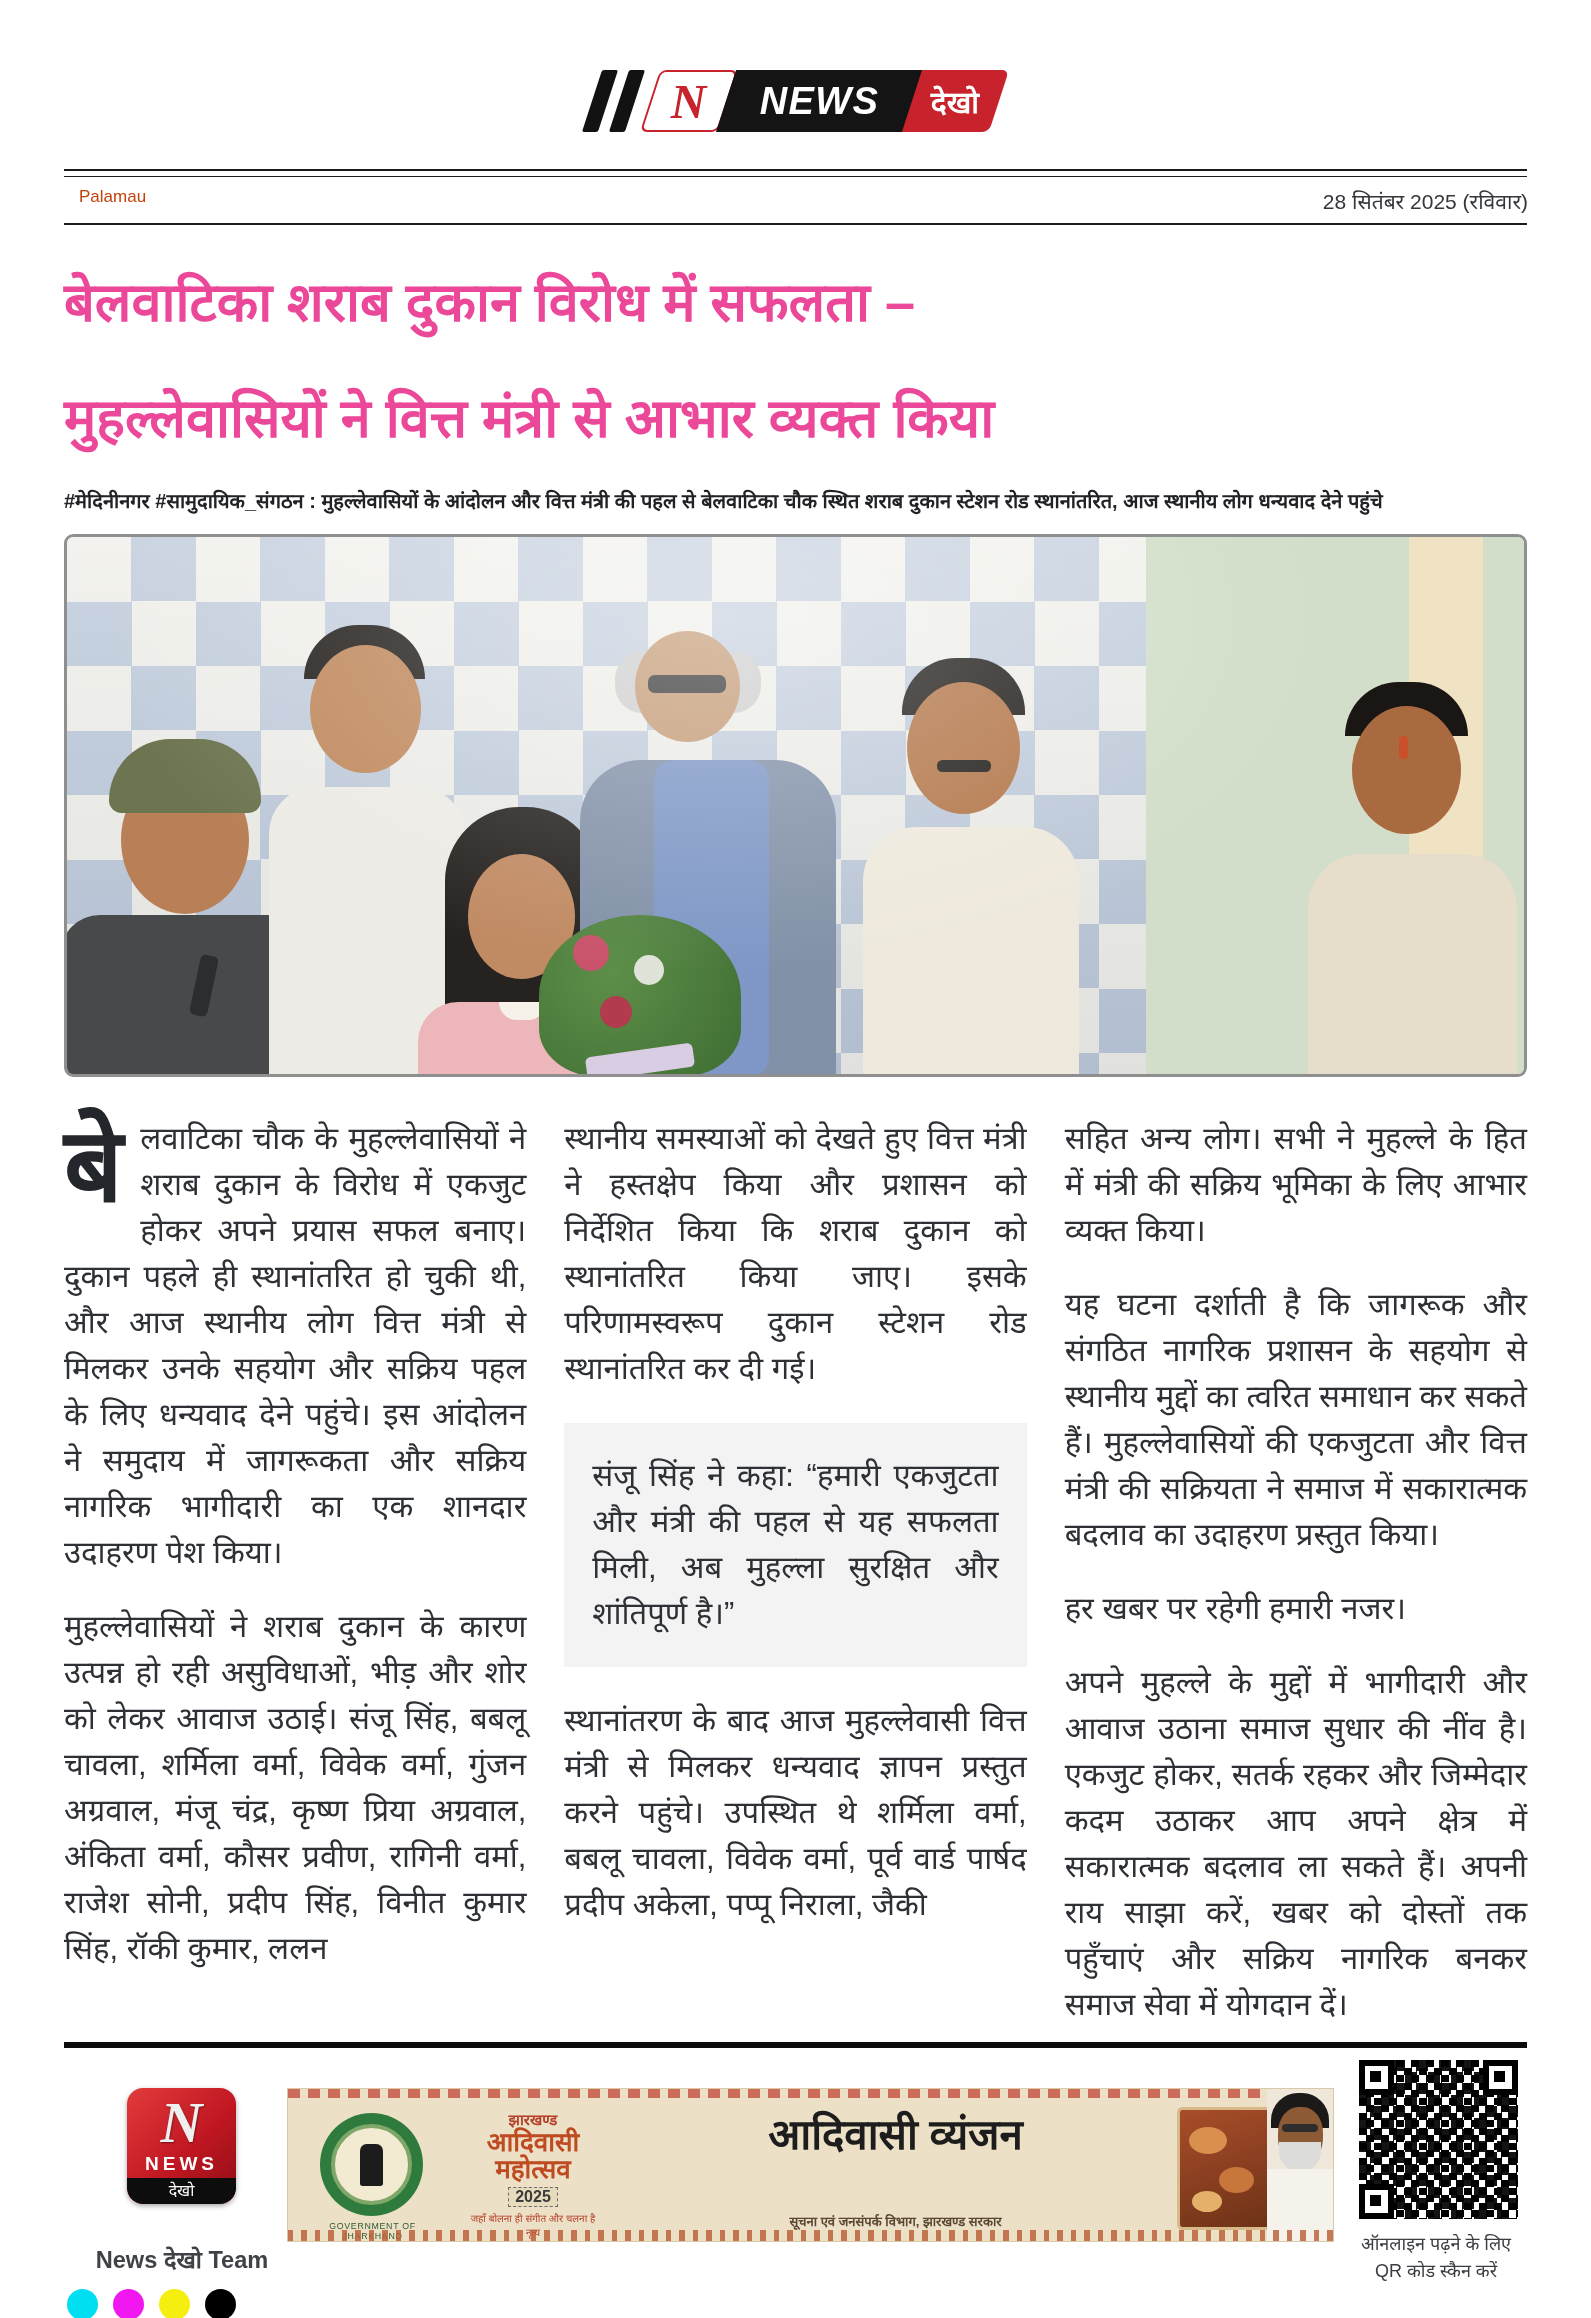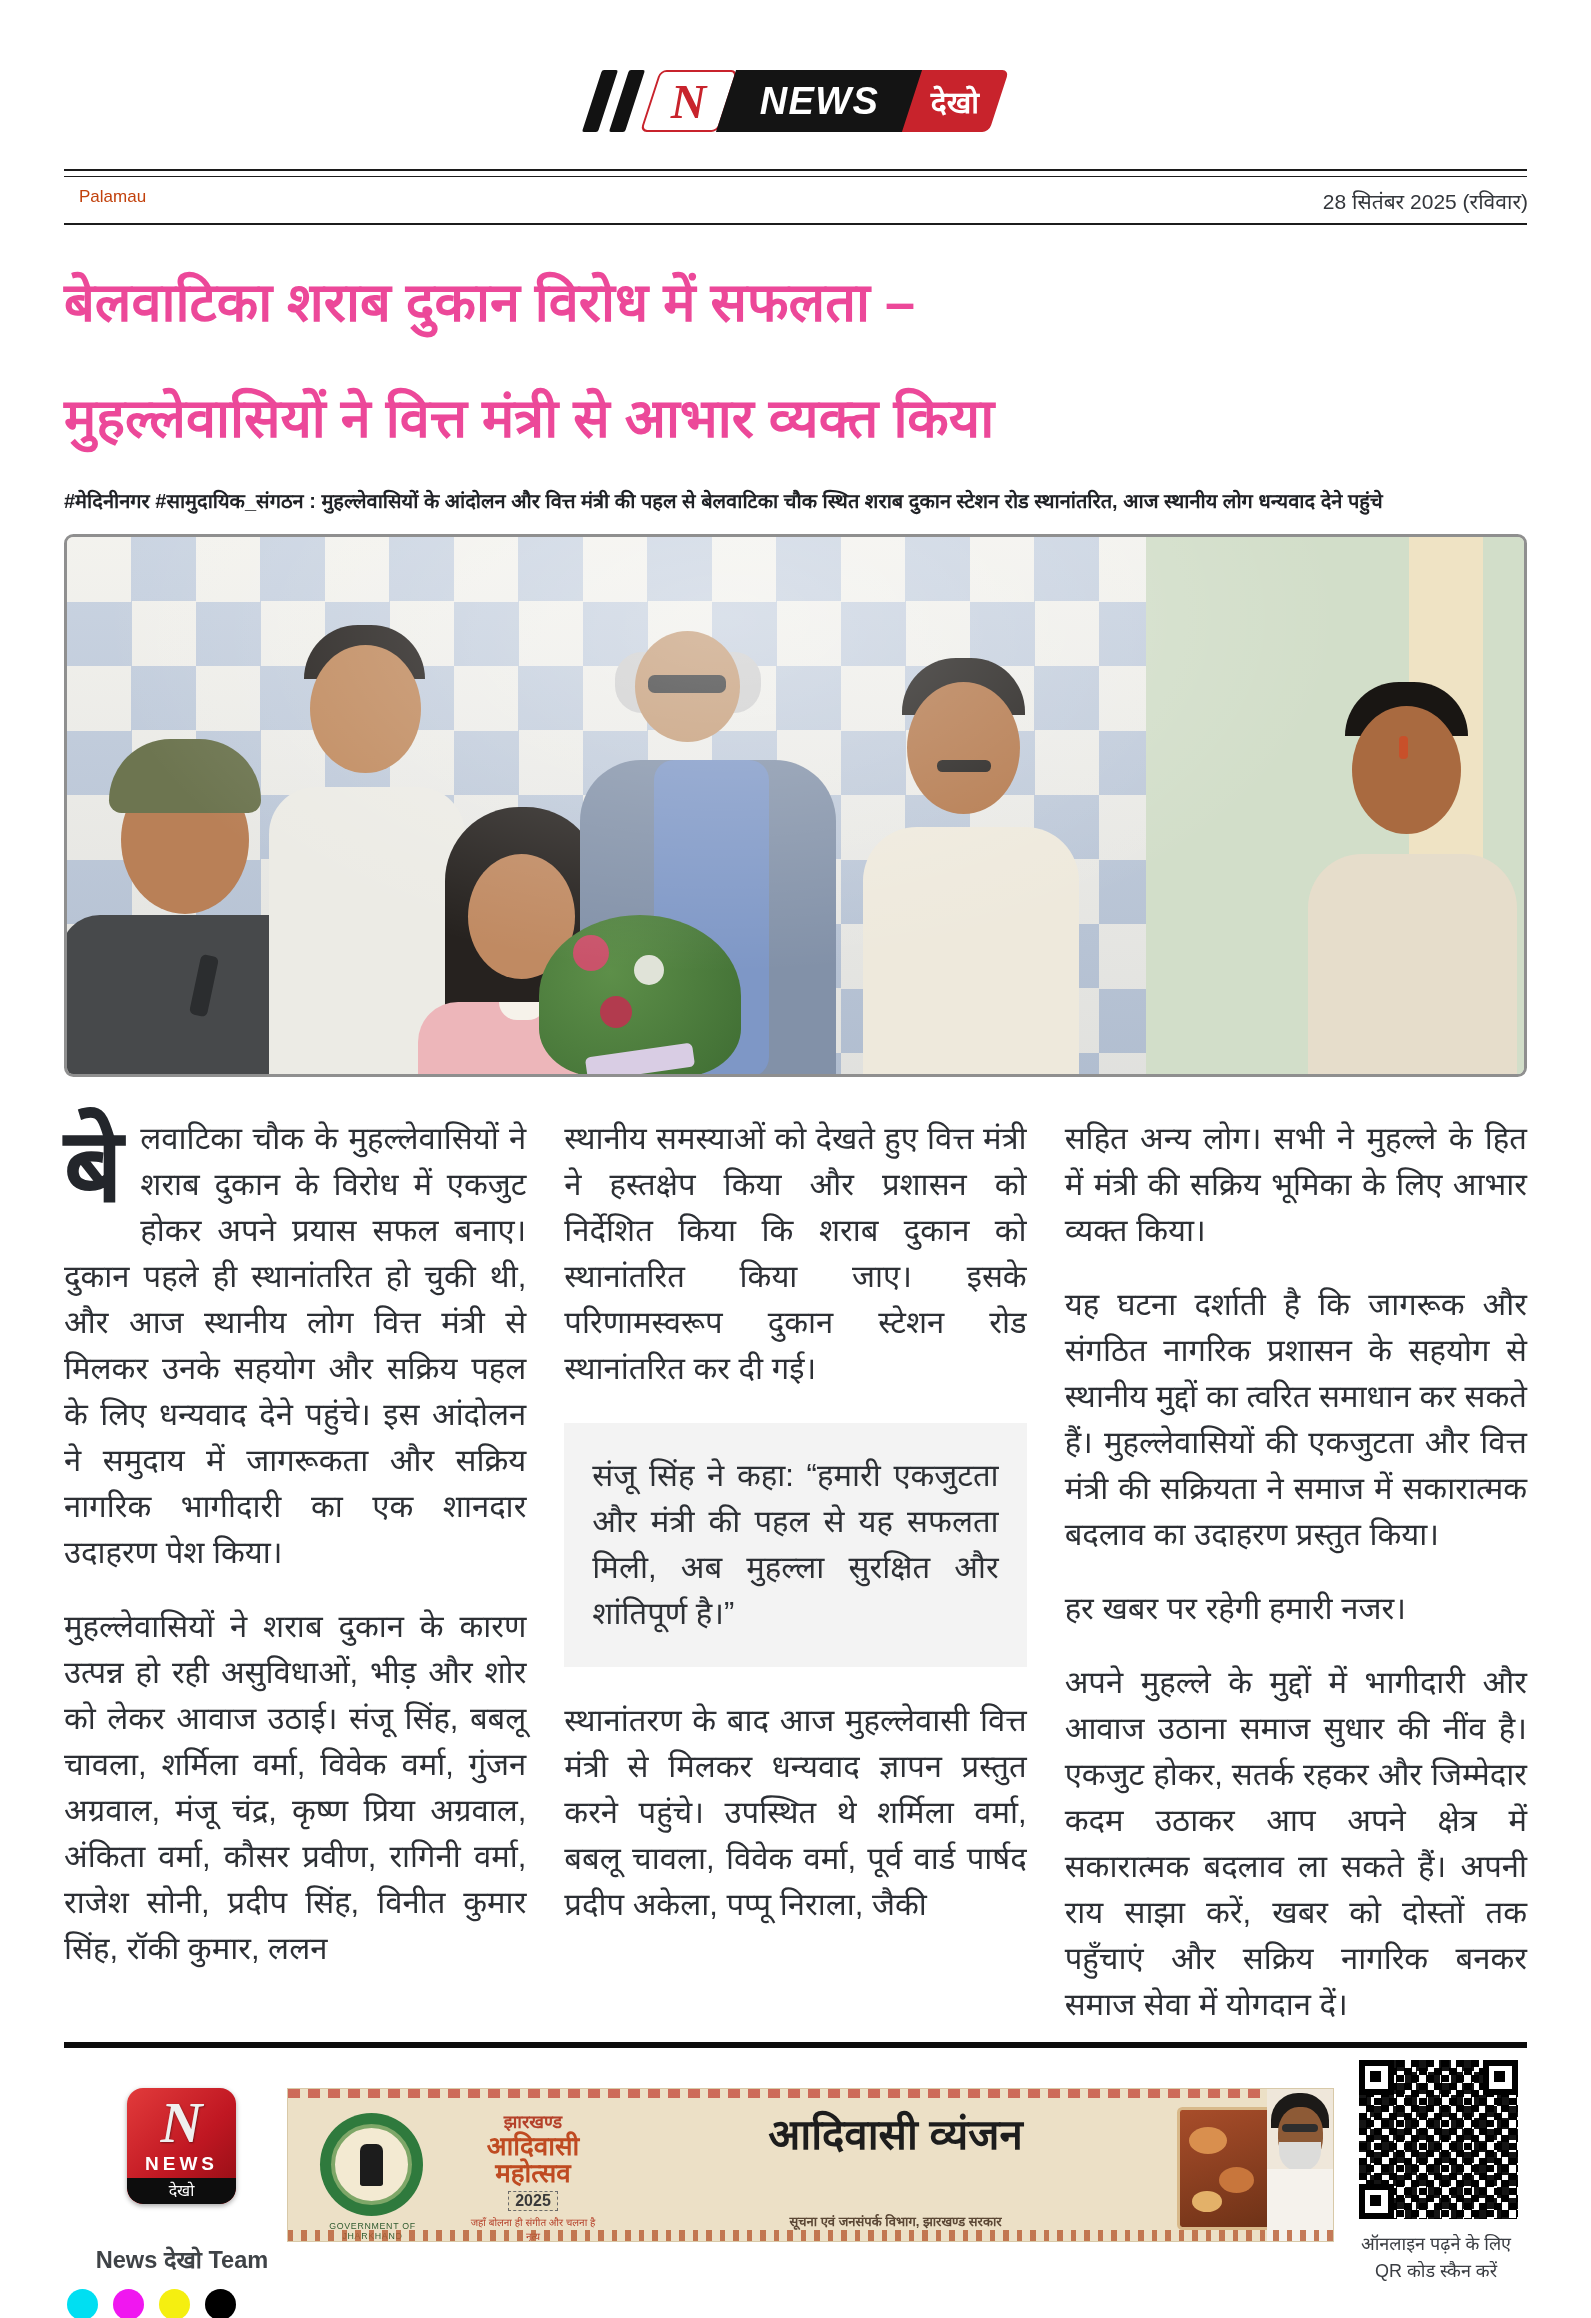--- a/index.html
+++ b/index.html
@@ -98,21 +98,21 @@
   .banner *{position:absolute;}
   .bunting{left:0;top:0;width:100%;height:9.4px;
     background:repeating-linear-gradient(90deg,#c0392b 0 12px,#ece0c6 12px 20px);opacity:.7;}
   .bn-bottom{left:0;bottom:0;width:100%;height:10.8px;
     background:repeating-linear-gradient(90deg,#b85c33 0 5.4px,transparent 5.4px 13.5px);opacity:.8;}
   .seal{left:32px;top:24px;width:103px;height:103px;border-radius:50%;background:#2f7a3d;display:flex;align-items:center;justify-content:center;}
   .seal-in{position:relative!important;width:73px;height:73px;border-radius:50%;background:#f3ead2;border:4px solid #7ea768;display:flex;align-items:center;justify-content:center;}
   .seal-pillar{position:relative!important;width:23px;height:42px;background:#1c1c1c;border-radius:6.7px 6.7px 2.7px 2.7px;}
   .seal-txt{left:13.5px;top:132px;width:142px;font-size:8.8px;color:#2f5a2f;text-align:center;letter-spacing:0.7px;}
   .fest{left:181px;top:20px;width:128px;text-align:center;}
-  .fest .f1{position:relative!important;display:block;font-size:18px;color:#b5412a;font-weight:700;}
+  .fest .f1{position:relative!important;display:block;font-size:15px;color:#b5412a;font-weight:700;}
   .fest .f2{position:relative!important;display:block;font-size:26px;color:#bf4b22;font-weight:800;line-height:27px;}
   .fest .f3{position:relative!important;display:block;font-size:26px;color:#bf4b22;font-weight:800;line-height:27px;}
   .fest .fy{position:relative!important;display:inline-block;margin-top:4px;font-size:16px;font-weight:800;color:#3a3a3a;border:1.3px dashed #6b6b6b;padding:0 6.7px;background:#e7dbbd;}
   .fest .ft{position:relative!important;display:block;margin-top:4px;font-size:10px;color:#b5412a;font-weight:400;}
   .bn-title{left:351px;top:15px;width:513px;text-align:center;font-size:42px;font-weight:800;color:#1d1d1d;}
   .bn-sub{left:317px;top:74px;width:580px;text-align:center;font-size:32px;font-weight:800;color:#bf5b2b;}
   .bn-dept{left:378px;top:123px;width:459px;text-align:center;font-size:13px;font-weight:700;color:#5a4634;}
   .bn-food{left:889px;top:17.5px;width:89px;height:117px;background:linear-gradient(160deg,#a84d2a,#6e3217);border:3.4px solid #d8b98a;border-radius:5.4px;}
   .bn-food i{position:absolute;border-radius:50%;}
   .bn-food .pl1{left:9.4px;top:17.5px;width:38px;height:27px;background:#d98f4e;}

